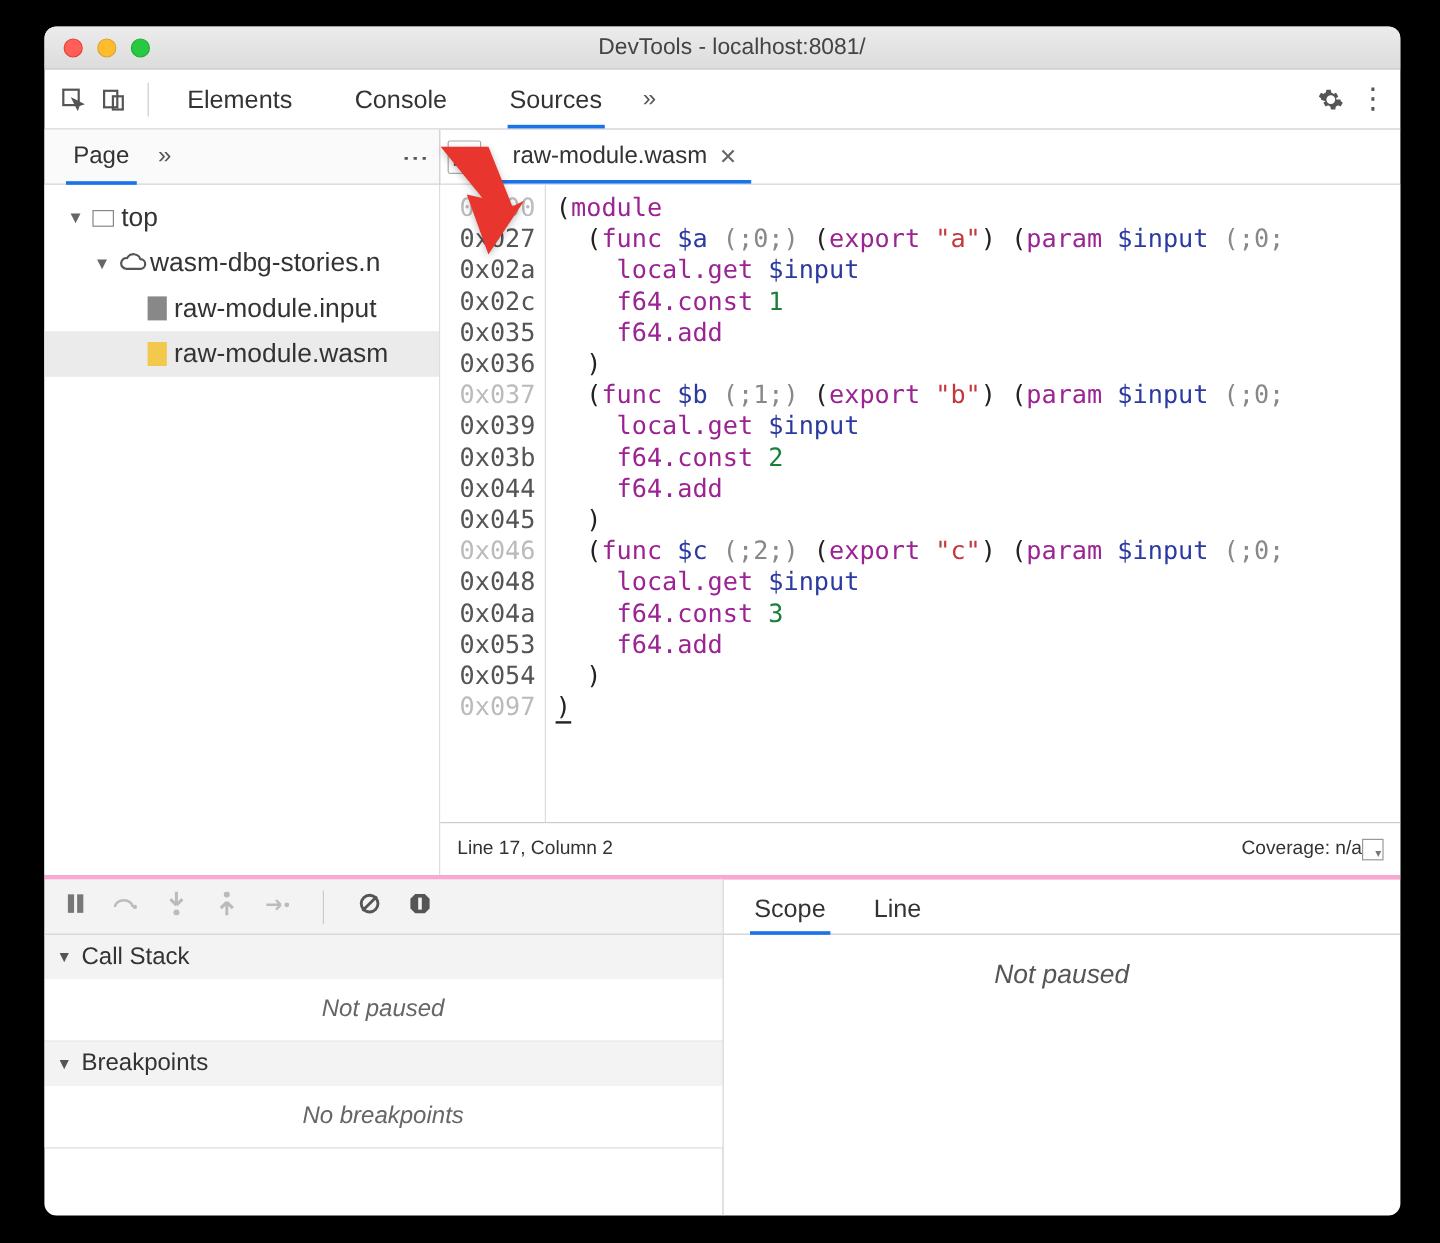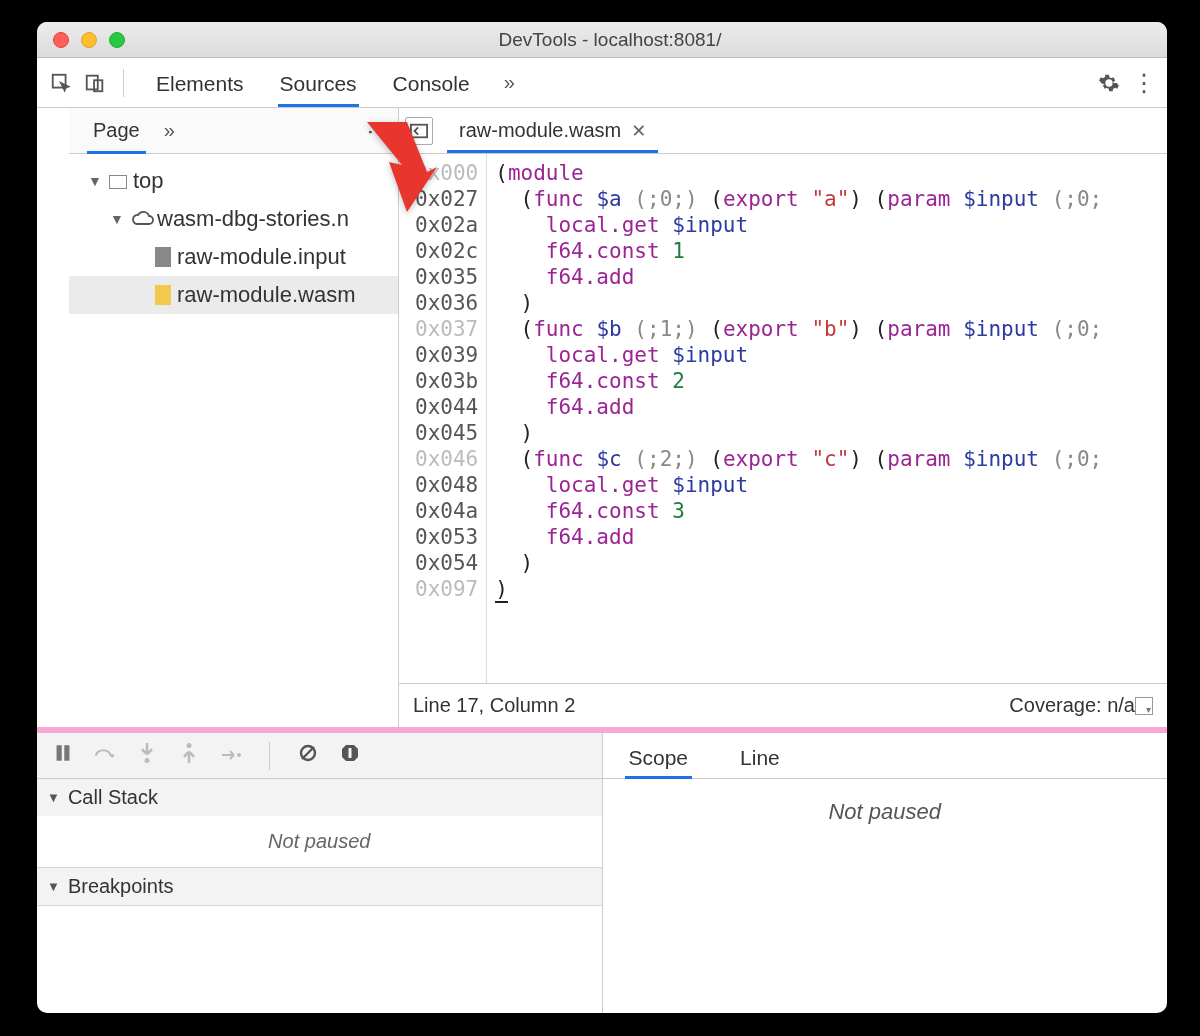--- a/index.html
+++ b/index.html
@@ -6,27 +6,27 @@
 body { background: #000; width: 1200px; height: 1036px; font-family: -apple-system, "Helvetica Neue", Arial, sans-serif; font-size: 20px; color: #333; overflow: hidden; }
 .window { position: absolute; left: 37px; top: 22px; width: 1130px; height: 991px; background: #fff; border-radius: 10px; box-shadow: 0 5px 35px rgba(0,0,0,.5); overflow: hidden; display: flex; flex-direction: column; }
 .titlebar { height: 36px; background: linear-gradient(#ececec,#dcdcdc); border-bottom: 1px solid #bfbfbf; display: flex; align-items: center; position: relative; }
 .traffic { display: flex; gap: 12px; padding-left: 16px; }
 .tl { width: 16px; height: 16px; border-radius: 50%; }
 .tl.close{background:#ff5f57;border:1px solid #e24238}.tl.min{background:#febc2e;border:1px solid #d9a729}.tl.max{background:#28c840;border:1px solid #1daf32}
 .title { position: absolute; left:0; right:0; text-align:center; font-size:19px; color:#444;margin-left:16px;}
 .toolbar { height: 50px; border-bottom: 1px solid #ccc; display: flex; align-items: center; padding: 0 10px; gap: 6px; }
 .tbicon { width: 28px; height: 28px; display:flex; align-items:center; justify-content:center; color:#555; cursor:pointer;}
 .divider { width:1px; height:28px; background:#ccc; margin: 0 8px;}
-.tabs { display:flex; gap: 0; }
+.tabs { display:flex; gap: 16px; }
 .tab { padding: 12px 18px 10px; font-size:21px; color:#333; cursor:pointer; position:relative;}
 .tab.active::after { content:""; position:absolute; left:16px; right:16px; bottom:-1px; height:3px; background:#1a73e8;}
 .chev { font-size:20px; color:#555; padding:0 10px; cursor:pointer;}
 .spacer{flex:1}
 .body { flex:1; display:flex; flex-direction:column; min-height:0;}
-.upper { flex:1; display:flex; min-height:0; border-bottom:6px solid #f9a8d4;padding-left:32px;}
+.upper { flex:1; display:flex; min-height:0; border-bottom:4px solid #f9a8d4;}
 .leftpanel { width: 330px; border-right:1px solid #ccc; display:flex; flex-direction:column; background:#fafafa}
 .lefthead { height: 46px; border-bottom:1px solid #ccc; display:flex; align-items:center; padding:0 10px;}
 .lefthead .ptab{ padding:10px 14px; font-size:20px; position:relative; cursor:pointer}
 .lefthead .ptab.active::after{content:"";position:absolute;left:8px;right:8px;bottom:-2px;height:3px;background:#1a73e8;}
 .lefthead .kebab{margin-left:auto; font-size:22px; color:#555; letter-spacing:-2px; cursor:pointer; transform:rotate(90deg);}
 .tree { padding: 8px 0; background:#fff; flex:1; overflow:hidden;}
 .trow { display:flex; align-items:center; gap:6px; padding: 6px 6px; font-size:22px; white-space:nowrap; cursor:pointer;}
 .trow .disclose{width:16px; text-align:center; color:#666; font-size:14px}
 .indent1{padding-left:18px}.indent2{padding-left:40px}.indent3{padding-left:86px}
 .trow.sel{background:#ebebeb}
@@ -41,34 +41,34 @@
 .edtab{padding:10px 12px 8px;font-size:20px;border-bottom:3px solid #1a73e8;display:flex;gap:10px;align-items:center;cursor:pointer;}
 .edtab .x{color:#666;font-size:18px;cursor:pointer}
 .editor{flex:1; display:flex; font-family: Menlo, Consolas, monospace; font-size:21px; overflow:hidden; background:#fff; white-space:pre; min-height:0;}
 .gutter{background:#fff; border-right:1px solid #ddd; color:#bbb; text-align:right; padding: 6px 8px 6px 16px; line-height:26px;}
 .gutter div{height:26px}
 .gutter .on{color:#555}
 .code{padding:6px 8px; line-height:26px; flex:1; overflow:hidden;}
 .code div{height:26px}
 .code .cursor{border-bottom:2px solid #222;}
 .kw{color:#9b2393}.nm{color:#222}.var{color:#2a3aa0}.num{color:#1a7f37}.cm{color:#888}.str{color:#c2383b}
-.statusbar{height:44px; border-top:1px solid #ccc; display:flex; align-items:center; padding:0 14px; font-size:20px; color:#333; background:#fff;}
+.statusbar{height:44px; border-top:1px solid #ccc; display:flex; align-items:center; padding:0 14px; font-size:16px; color:#333; background:#fff;}
 .statusbar .r{margin-left:auto; display:flex; align-items:center; }
 .statusbar .sq{width:18px;height:18px;border:1px solid #999; position:relative}
 .statusbar .sq::after{content:"▾"; position:absolute; font-size:10px; bottom:-1px; right:1px; color:#777}
 .lower{height:280px; display:flex;}
 .left2{flex:1; border-right:1px solid #ccc; display:flex; flex-direction:column;}
 .dbgtb{height:46px; border-bottom:1px solid #ccc; display:flex; align-items:center; gap:18px; padding:0 14px; background:#f3f3f3;}
 .dbgtb .ic{color:#888; cursor:pointer; width:24px; text-align:center;}
 .section{border-bottom:1px solid #d7d7d7;}
 .sechead{background:#f3f3f3; padding:7px 10px; font-size:20px; display:flex; gap:8px; align-items:center; cursor:pointer;}
 .sechead .tri{font-size:13px;color:#555}
 .secbody{padding:14px 0; text-align:center; font-style:italic; color:#666; background:#fff; font-size:20px;}
 .right2{flex:1; display:flex; flex-direction:column;}
-.scopetabs{height:46px; border-bottom:1px solid #ccc; display:flex; align-items:flex-end; padding-left:8px; gap:16px;}
+.scopetabs{height:46px; border-bottom:1px solid #ccc; display:flex; align-items:flex-end; padding-left:8px; gap:4px;}
 .scopetabs .st{padding:10px 18px 8px; font-size:21px; cursor:pointer; position:relative}
 .scopetabs .st.active::after{content:""; position:absolute; left:14px; right:14px; bottom:-1px; height:3px; background:#1a73e8;}
 .scopebody{flex:1; display:flex; align-items:flex-start; justify-content:center; padding-top:20px; font-style:italic; color:#555; font-size:22px;}
 .arrow{position:absolute; left:320px; top:100px; z-index:5; pointer-events:none;}
 .arrow svg{filter: drop-shadow(0 2px 3px rgba(0,0,0,.25));}
 </style>
 </head>
 <body>
 
 <div class="window">
@@ -90,22 +90,22 @@
     </div>
     <div class="tbicon">
       <svg width="22" height="22" viewBox="0 0 24 24" fill="none" stroke="#555" stroke-width="2">
           <rect x="3" y="4" width="12" height="15"></rect>
           <rect x="11" y="9" width="9" height="12"></rect>
         </svg>
     </div>
     <div class="divider"></div>
     <div class="tabs" id="main-tabs">
         <div class="tab">Elements</div>
+        <div class="tab">Console</div>
         <div class="tab active">Sources</div>
-        <div class="tab">Console</div>
       </div>
     <div class="chev">»</div>
     <div class="spacer"></div>
     <div class="tbicon">
       <svg width="22" height="22" viewBox="0 0 24 24" fill="#555">
           <path d="M12 8a4 4 0 100 8 4 4 0 000-8zm9 4a7 7 0 01-.1 1.2l2 1.6-2 3.4-2.4-1a7 7 0 01-2 1.2l-.4 2.6h-4l-.4-2.6a7 7 0 01-2-1.2l-2.4 1-2-3.4 2-1.6A7 7 0 013 12a7 7 0 01.1-1.2l-2-1.6 2-3.4 2.4 1a7 7 0 012-1.2L8 3h4l.4 2.6a7 7 0 012 1.2l2.4-1 2 3.4-2 1.6c.1.4.2.8.2 1.2z"></path>
         </svg>
     </div>
     <div class="tbicon" style="font-size:24px;letter-spacing:-2px">⋮</div>
   </div>
@@ -209,20 +209,21 @@
             <span class="tri">▼</span>
             <span>Call Stack</span>
           </div>
           <div class="secbody">Not paused</div>
         </div>
         <div class="section">
           <div class="sechead">
             <span class="tri">▼</span>
             <span>Breakpoints</span>
           </div>
+          <div class="secbody">No breakpoints</div>
         </div>
       </div>
       <div class="right2">
         <div class="scopetabs" id="scopetabs">
             <div class="st active">Scope</div>
             <div class="st">Line</div>
           </div>
         <div class="scopebody">Not paused</div>
       </div>
     </div>

